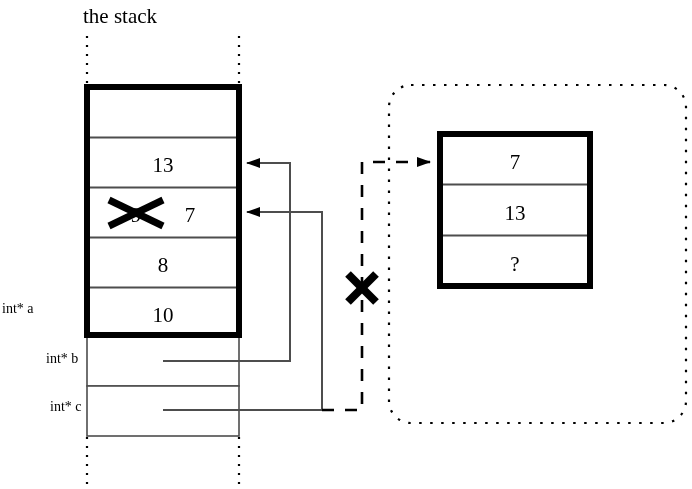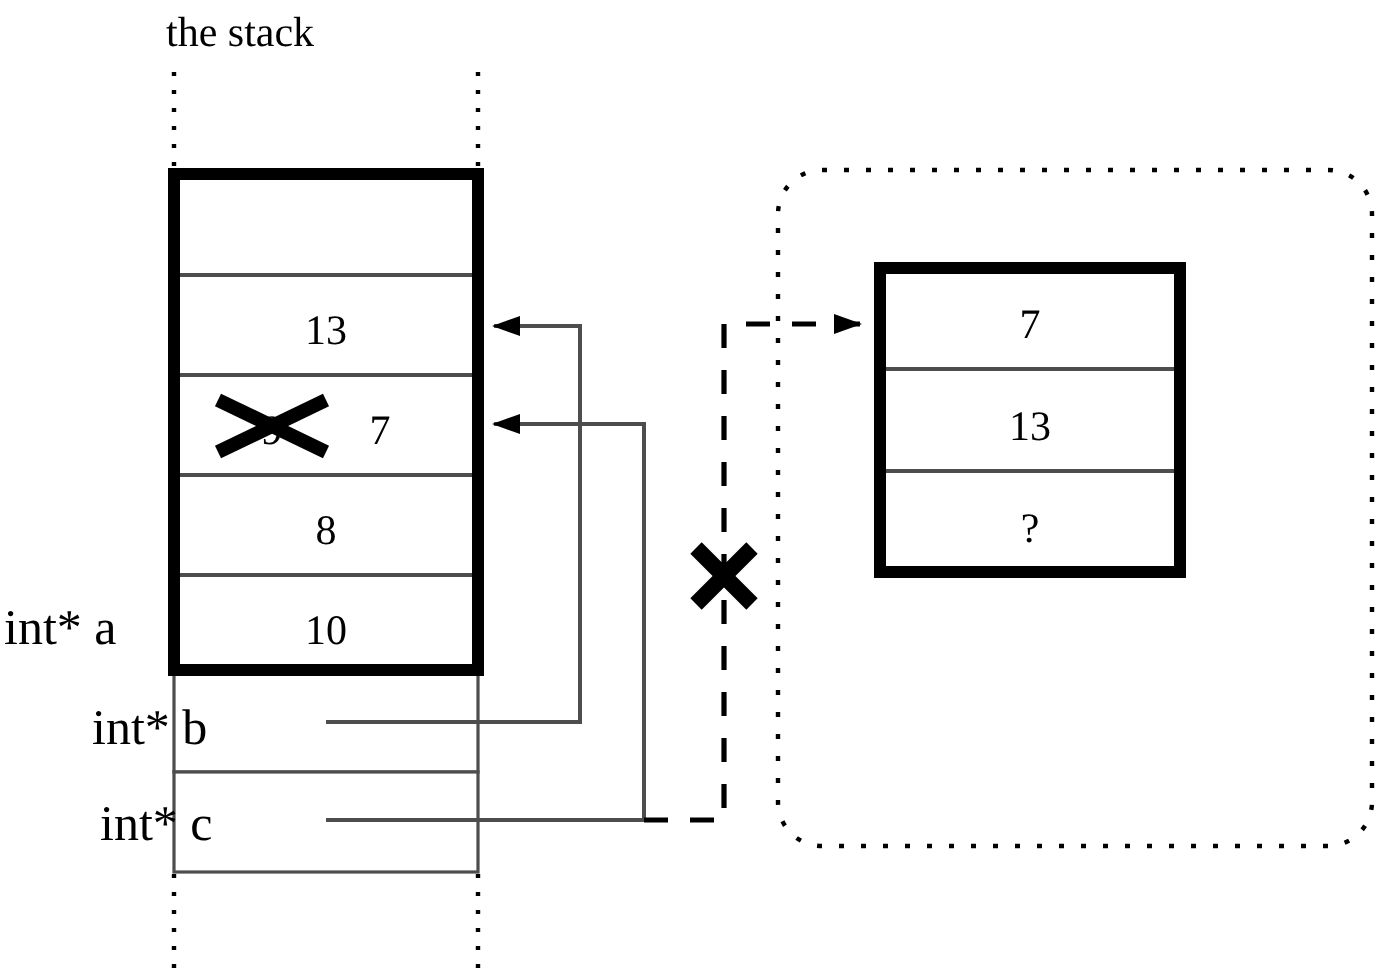--- a/index.html
+++ b/index.html
@@ -30,21 +30,21 @@
   }
   .title {
     font-size: 21px;
     text-align: left;
   }
   .cellval {
     font-size: 21px;
     text-align: center;
   }
   .varlabel {
-    font-size: 25px;
+    font-size: 14px;
     text-align: center;
   }
 </style>
 </head>
 <body>
 
 <div id="canvas">
 
   <svg id="svg-layer" viewBox="0 0 692 489">
     <defs>

